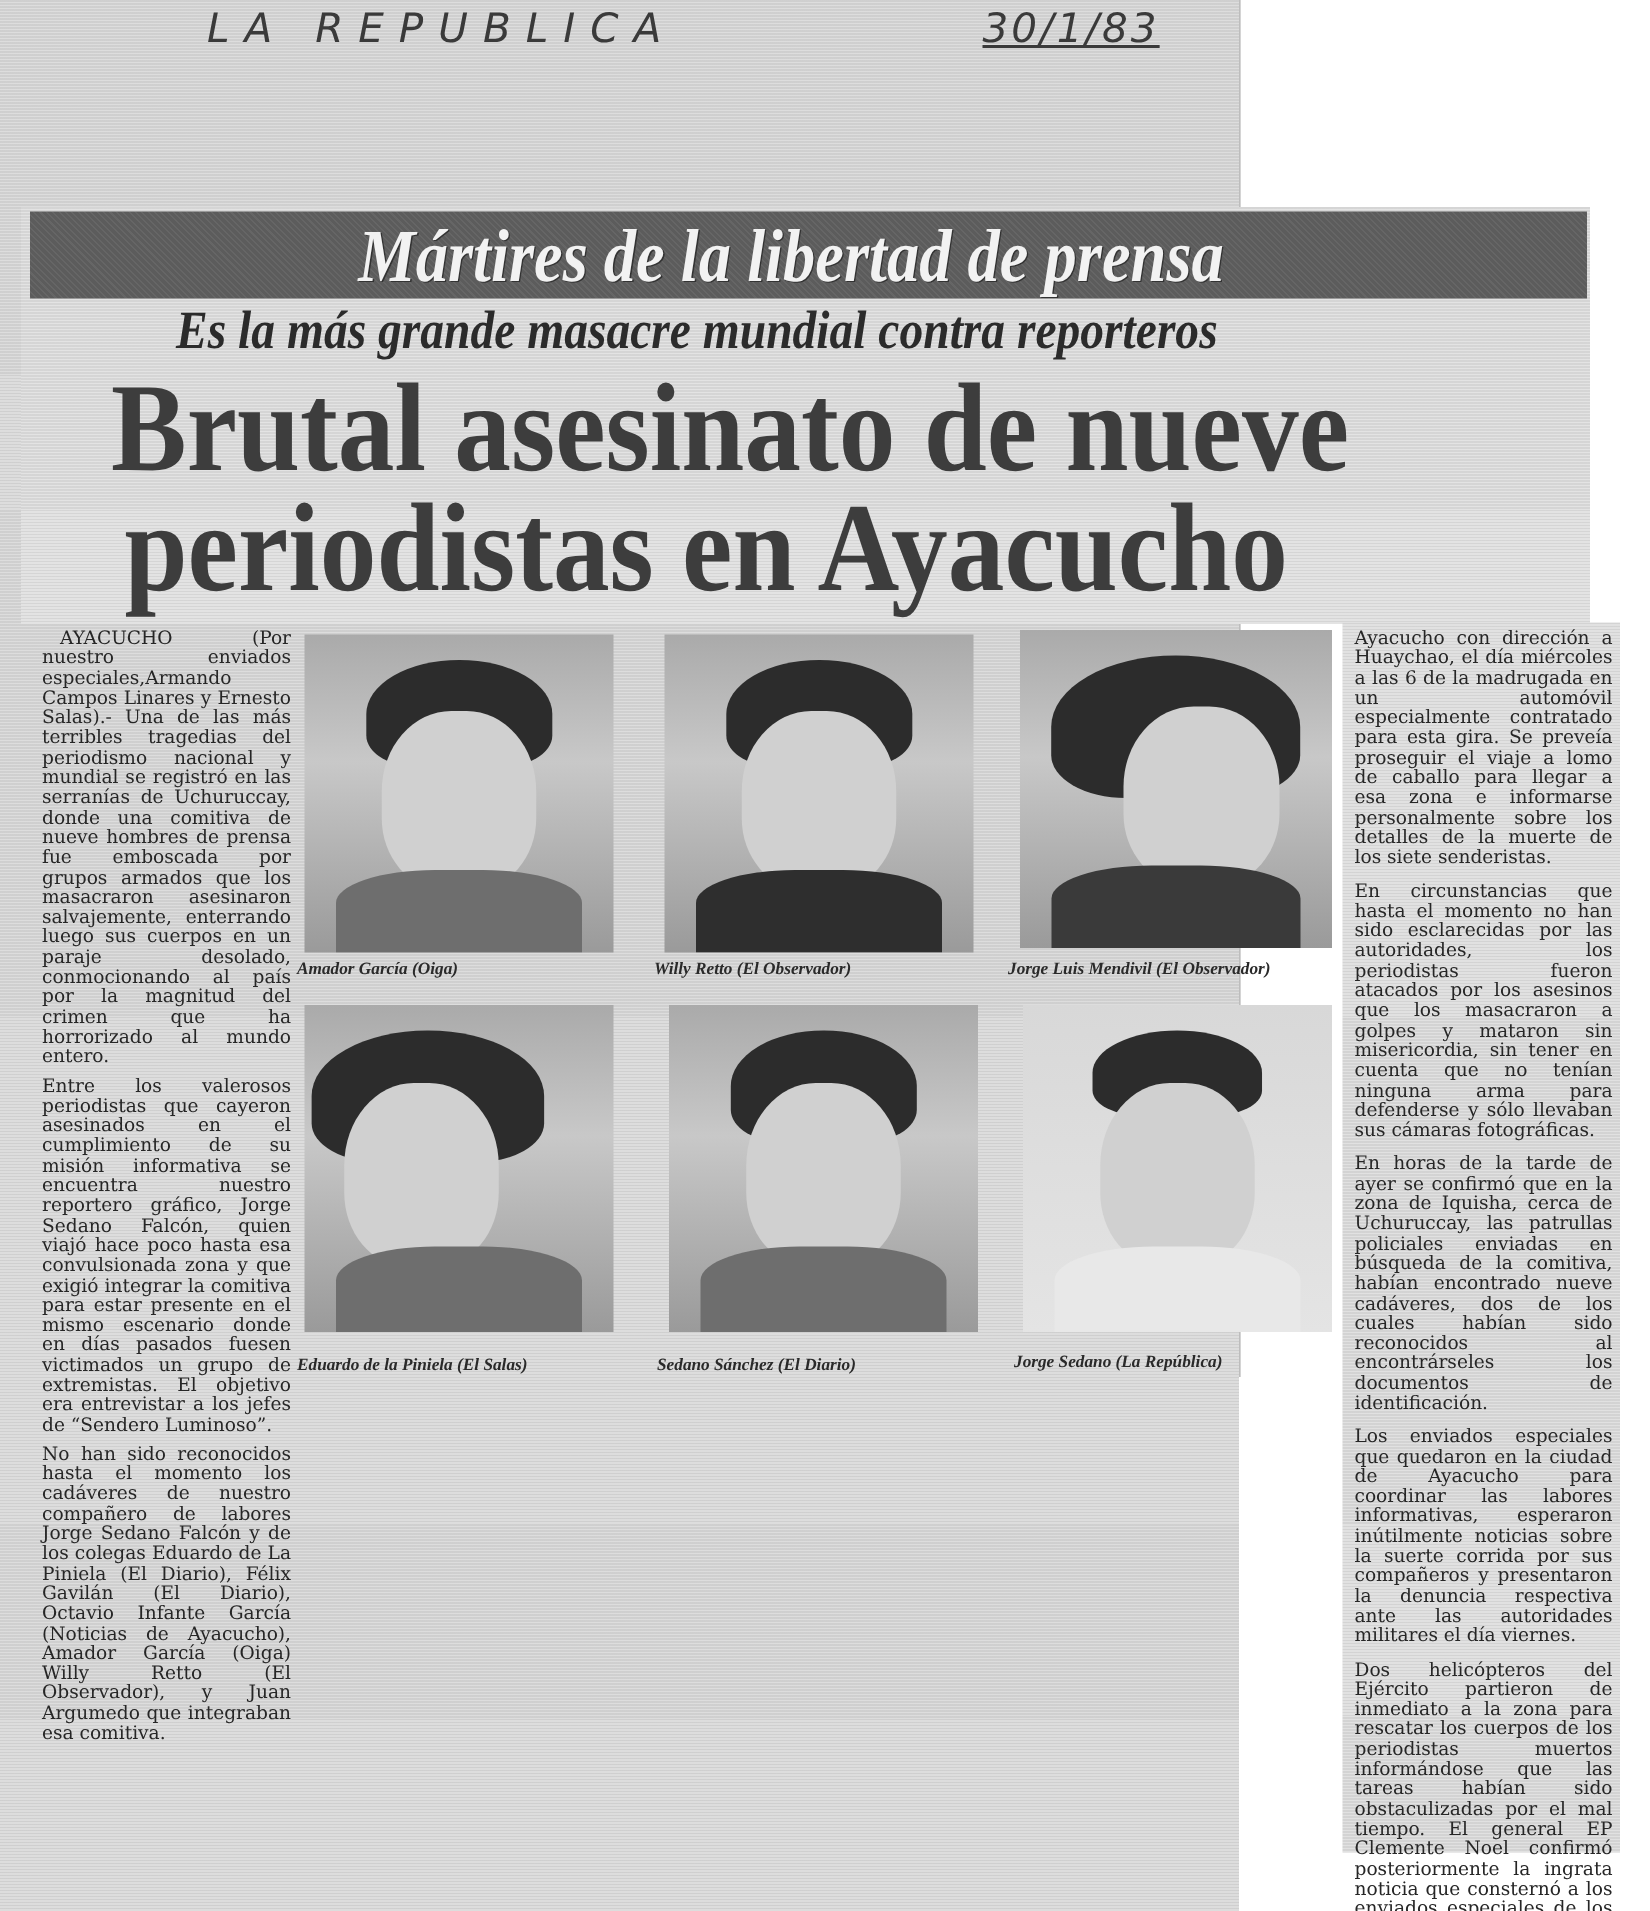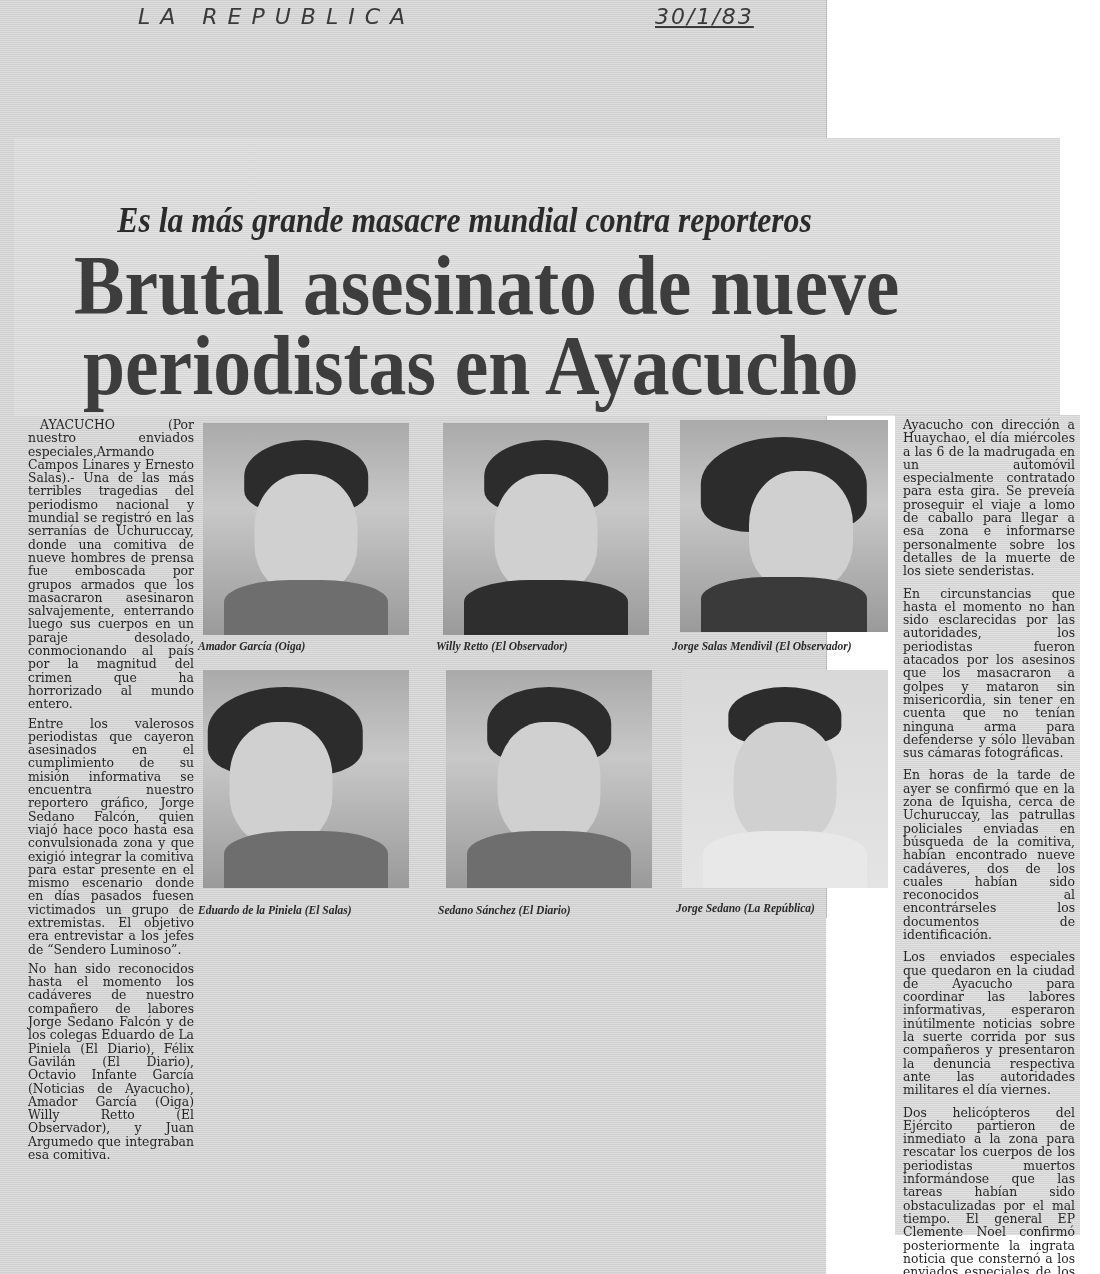--- a/index.html
+++ b/index.html
@@ -11,21 +11,21 @@
   }
   .sheet {
     position:absolute; left:0; top:0; width:826px; height:1274px;
     background:#d6d6d6;
     background-image: repeating-linear-gradient(0deg, rgba(255,255,255,0.18) 0 1px, rgba(0,0,0,0.03) 1px 2px);
     border-right:1px solid #bdbdbd;
   }
   .handwritten {
     position:absolute; top:4px;
     font-family: "DejaVu Sans", sans-serif; font-style:italic;
-    font-size:22px; color:#3a3a3a; letter-spacing:4px; font-weight:300;
+    font-size:27px; color:#3a3a3a; letter-spacing:4px; font-weight:300;
   }
   .hw-paper { left:138px; letter-spacing:10px; }
   .hw-date { left:655px; letter-spacing:2px;text-decoration:underline; }
 
   .clip-top {
     position:absolute; left:14px; top:138px; width:1046px; height:278px;
     background:#dcdcdc;
     background-image: repeating-linear-gradient(0deg, rgba(255,255,255,0.2) 0 1px, rgba(0,0,0,0.03) 1px 2px);
   }
   .band {
@@ -107,20 +107,23 @@
 </head>
 <body>
 
 <div class="sheet"></div>
 <div class="white-gap"></div>
 
 <div class="handwritten hw-paper">LA REPUBLICA</div>
 <div class="handwritten hw-date">30/1/83</div>
 
 <div class="clip-top">
+  <div class="band">
+    <div class="kicker">Mártires de la libertad de prensa</div>
+  </div>
   <div class="subhead">Es la  más grande masacre mundial contra reporteros</div>
   <div class="headline">
     <span>Brutal asesinato de nueve</span>
     <span class="l2">periodistas en Ayacucho</span>
   </div>
 </div>
 
 <div class="col col-left">
   <p>AYACUCHO (Por nuestro enviados especiales,Armando Campos Linares y Ernesto Salas).- Una de las más terribles tragedias del periodismo nacional y mundial se registró en las serranías de Uchuruccay, donde una comitiva de nueve hombres de prensa fue emboscada por grupos armados que los masacraron asesinaron salvajemente, enterrando luego sus cuerpos en un paraje desolado, conmocionando al país por la magnitud del crimen que ha horrorizado al mundo entero.</p>
   <p>Entre los valerosos periodistas que cayeron asesinados en el cumplimiento de su misión informativa se encuentra nuestro reportero gráfico, Jorge Sedano Falcón, quien viajó hace poco hasta esa convulsionada zona y que exigió integrar la comitiva para estar presente en el mismo escenario donde en días pasados fuesen victimados un grupo de extremistas. El objetivo era entrevistar a los jefes de “Sendero Luminoso”.</p>
@@ -141,21 +144,21 @@
       <div class="face"></div>
       <div class="shoulders" style="background:#2e2e2e"></div>
   </div>
   <div class="caption" style="left:238px;top:222px;">Willy Retto (El Observador)</div>
 
   <div class="photo" style="left:482px;top:2px;width:208px;">
     <div class="hair" style="width:80%;height:45%;"></div>
       <div class="face" style="left:58%;"></div>
       <div class="shoulders" style="background:#3a3a3a"></div>
   </div>
-  <div class="caption" style="left:474px;top:222px;width:230px;">Jorge Salas Mendivil (El Observador)</div>
+  <div class="caption" style="left:474px;top:222px;width:230px;">Jorge Luis Mendivil (El Observador)</div>
 
   <div class="photo" style="left:5px;top:252px;height:218px;">
     <div class="hair" style="left:40%;width:75%;height:40%;"></div>
       <div class="face" style="left:38%;"></div>
       <div class="shoulders"></div>
   </div>
   <div class="caption" style="left:0px;top:486px;">Eduardo de la Piniela (El Salas)</div>
 
   <div class="photo" style="left:248px;top:252px;height:218px;">
     <div class="hair"></div>

